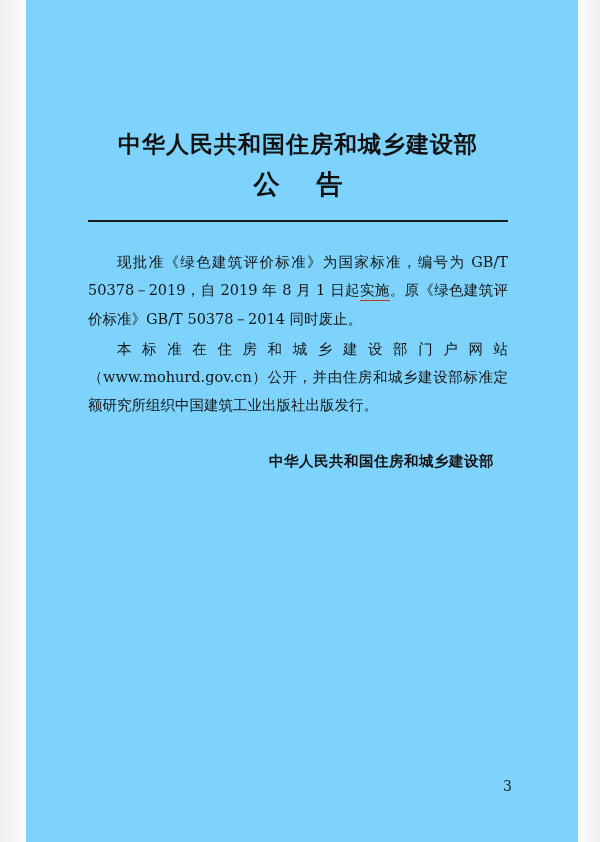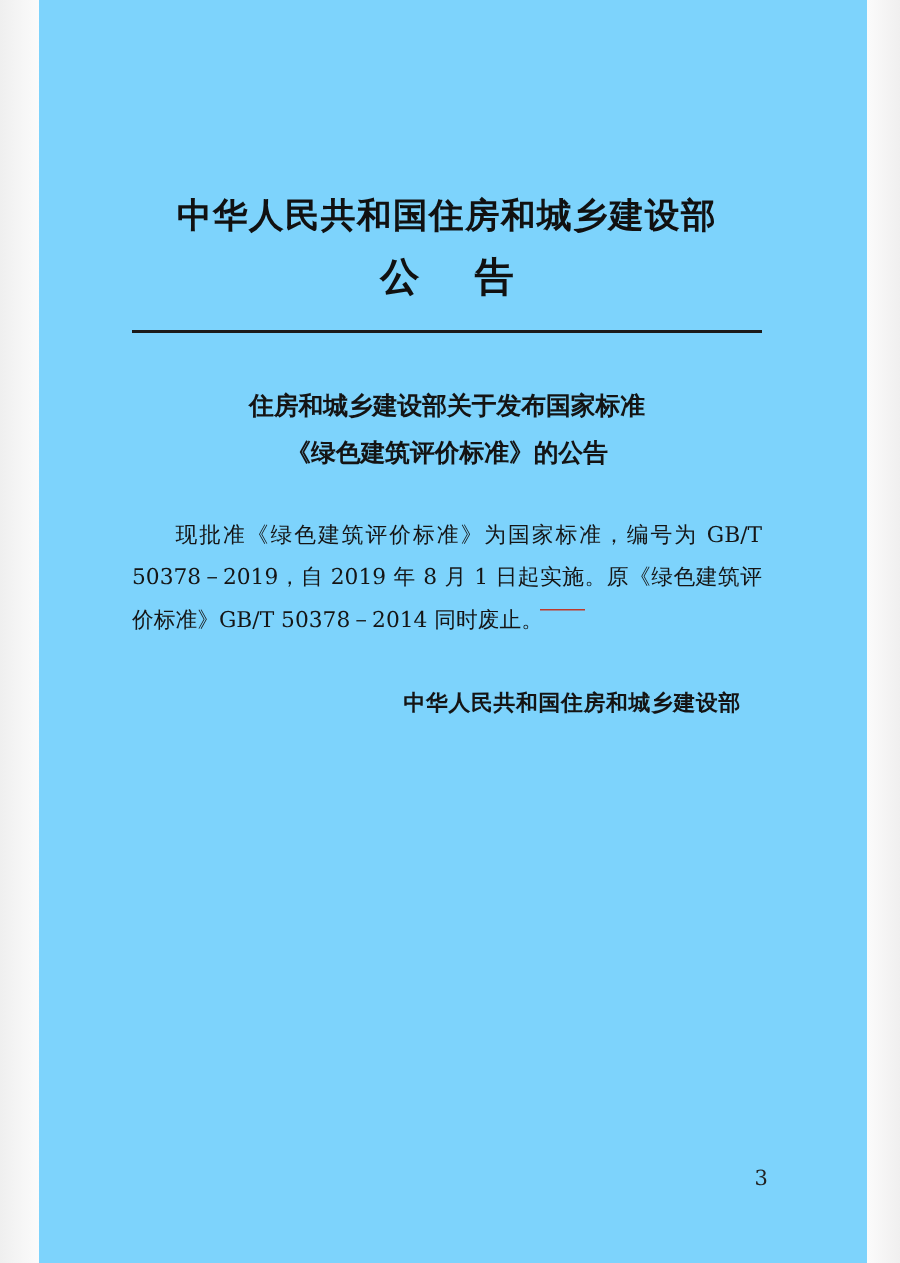--- a/index.html
+++ b/index.html
@@ -99,21 +99,21 @@
     line-height: 1.95;
     color: #151515;
     text-align: justify;
   }
   .para {
     text-indent: 2em;
     margin: 0 0 2px 0;
   }
   .underline-red {
     border-bottom: 1.6px solid #c0392b;
-    padding-bottom: 13px;
+    padding-bottom: 2px;
   }
 
   .sign-block {
     margin-top: 26px;
     text-align: right;
     font-size: 14.5px;
     line-height: 2.0;
     color: #141414;
   }
   .signer {
@@ -140,29 +140,26 @@
 <div class="page">
 
   <div class="content">
 
     <div class="masthead">中华人民共和国住房和城乡建设部</div>
     <div class="masthead-line2">公  告</div>
 
 
     <div class="rule"></div>
 
-    <div class="title-block">
-      <div>住房和城乡建设部关于发布国家标准</div>
-      <div>《绿色建筑评价标准》的公告</div>
-    </div>
 
     <div class="body-block">
       <p class="para">
         <span>现批准《绿色建筑评价标准》为国家标准，编号为 GB/T 50378－2019，自 2019 年 8 月 1 日起</span><span class="underline-red">实施</span><span>。原《绿色建筑评价标准》GB/T 50378－2014 同时废止。</span>
       </p>
+      <p class="para">本标准在住房和城乡建设部门户网站（www.mohurd.gov.cn）公开，并由住房和城乡建设部标准定额研究所组织中国建筑工业出版社出版发行。</p>
     </div>
 
     <div class="sign-block">
       <div class="signer">中华人民共和国住房和城乡建设部</div>
     </div>
 
   </div>
 
   <div class="page-number">3</div>
 

